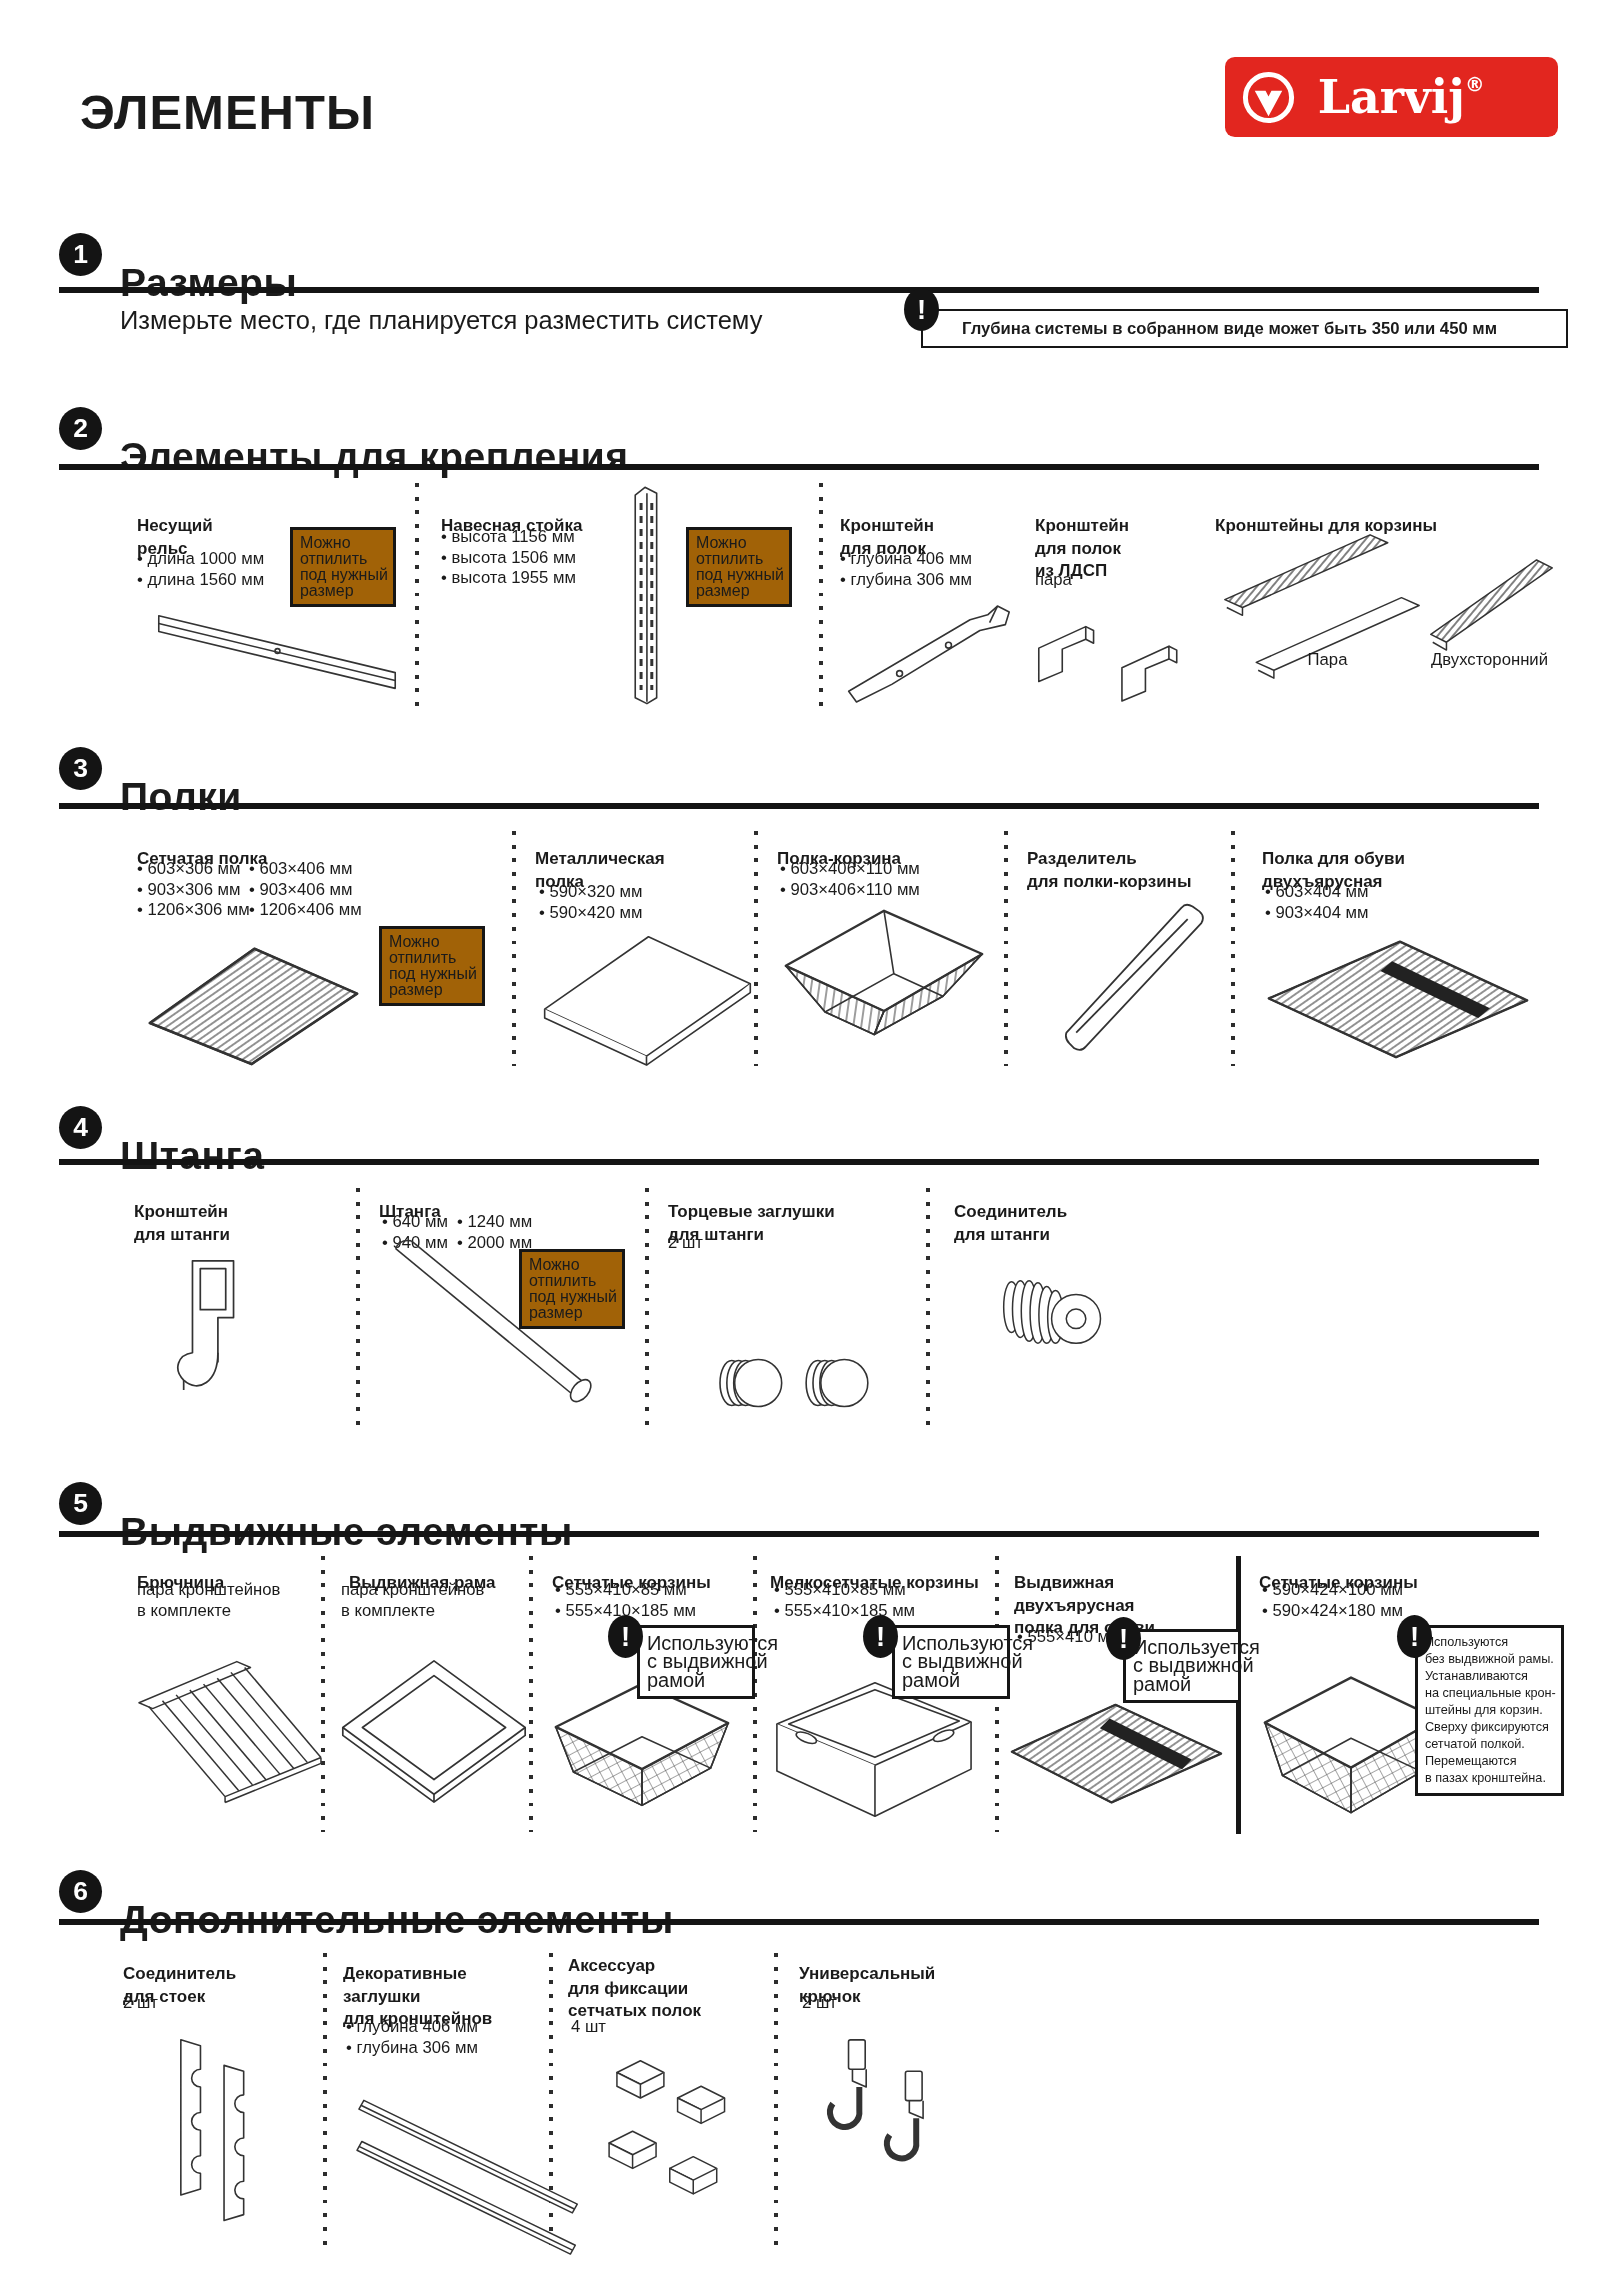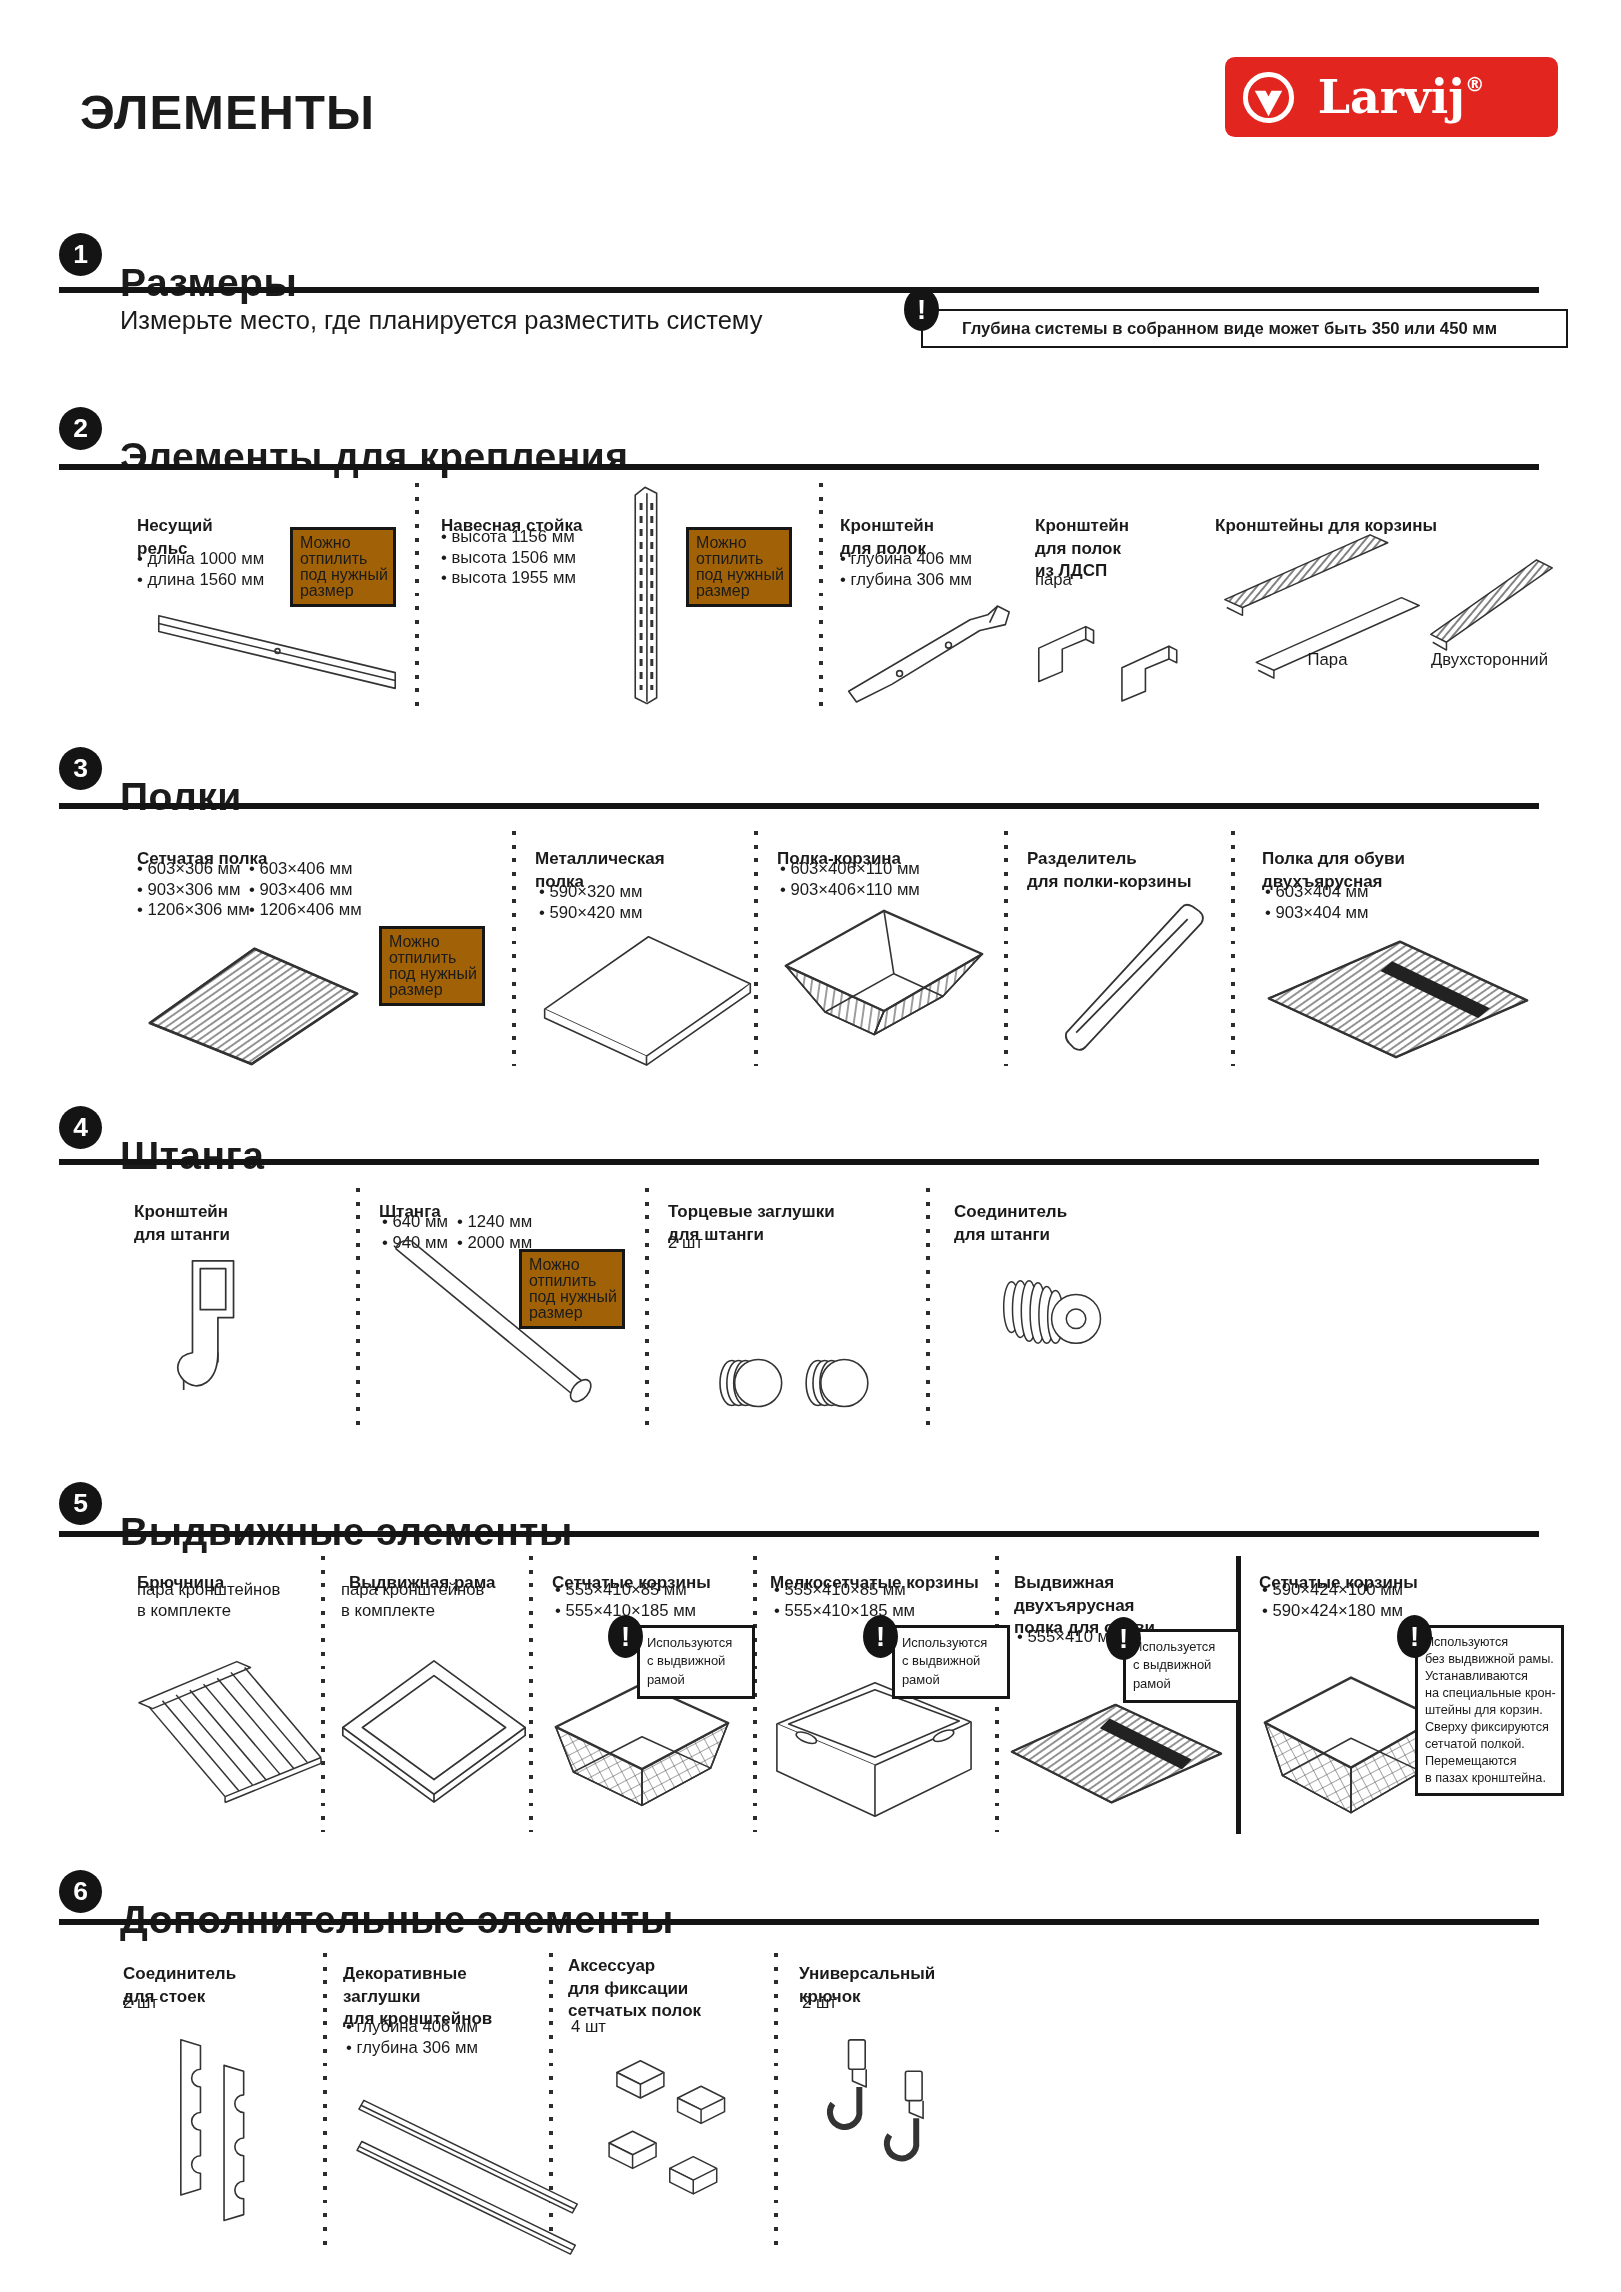--- a/index.html
+++ b/index.html
@@ -19,21 +19,21 @@
   .sec-title{position:absolute;left:120px;top:-3.9px;font-size:39px;font-weight:bold;letter-spacing:0.5px;white-space:nowrap;}
   .rule{position:absolute;left:59px;width:1480px;height:5.9px;background:#141414;}
   
   .t{position:absolute;font-size:17px;font-weight:bold;line-height:22.5px;white-space:pre-line;}
   .d{position:absolute;font-size:16.7px;line-height:20.6px;list-style:none;margin:0;padding:0;white-space:nowrap;}
   .d li::before{content:"• ";}
   .s{position:absolute;font-size:16.7px;line-height:20.6px;white-space:pre-line;}
   .cap{position:absolute;font-size:16.7px;text-align:center;}
   .cb{position:absolute;border:3.9px solid #161616;background:#a16207;padding:4.9px 6.9px;font-size:16px;line-height:16px;
       white-space:pre;z-index:3;}
-  .wb{position:absolute;border:3.9px solid #161616;background:#fff;padding:5.9px 6.9px;font-size:13px;line-height:18.6px;
+  .wb{position:absolute;border:3.9px solid #161616;background:#fff;padding:5.9px 6.9px;font-size:20px;line-height:18.6px;
       white-space:pre;z-index:2;}
   .wb.small9{font-size:12.7px;line-height:17px;}
   .wi{position:absolute;width:35px;height:43px;border-radius:50%;background:#141414;color:#fff;font-size:27.4px;
       font-weight:bold;display:flex;align-items:center;justify-content:center;z-index:4;}
   .vd{position:absolute;width:3.9px;background-image:repeating-linear-gradient(to bottom,#2c2c2c 0 3.9px,transparent 3.9px 13.7px);}
   .vs{position:absolute;width:4.9px;background:#161616;}
   .warnband{position:absolute;border:2.9px solid #161616;background:#fff;display:flex;align-items:center;
             font-size:16.7px;font-weight:bold;white-space:nowrap;}
   .lead{position:absolute;font-size:25.5px;}
   svg{position:absolute;overflow:visible;}

